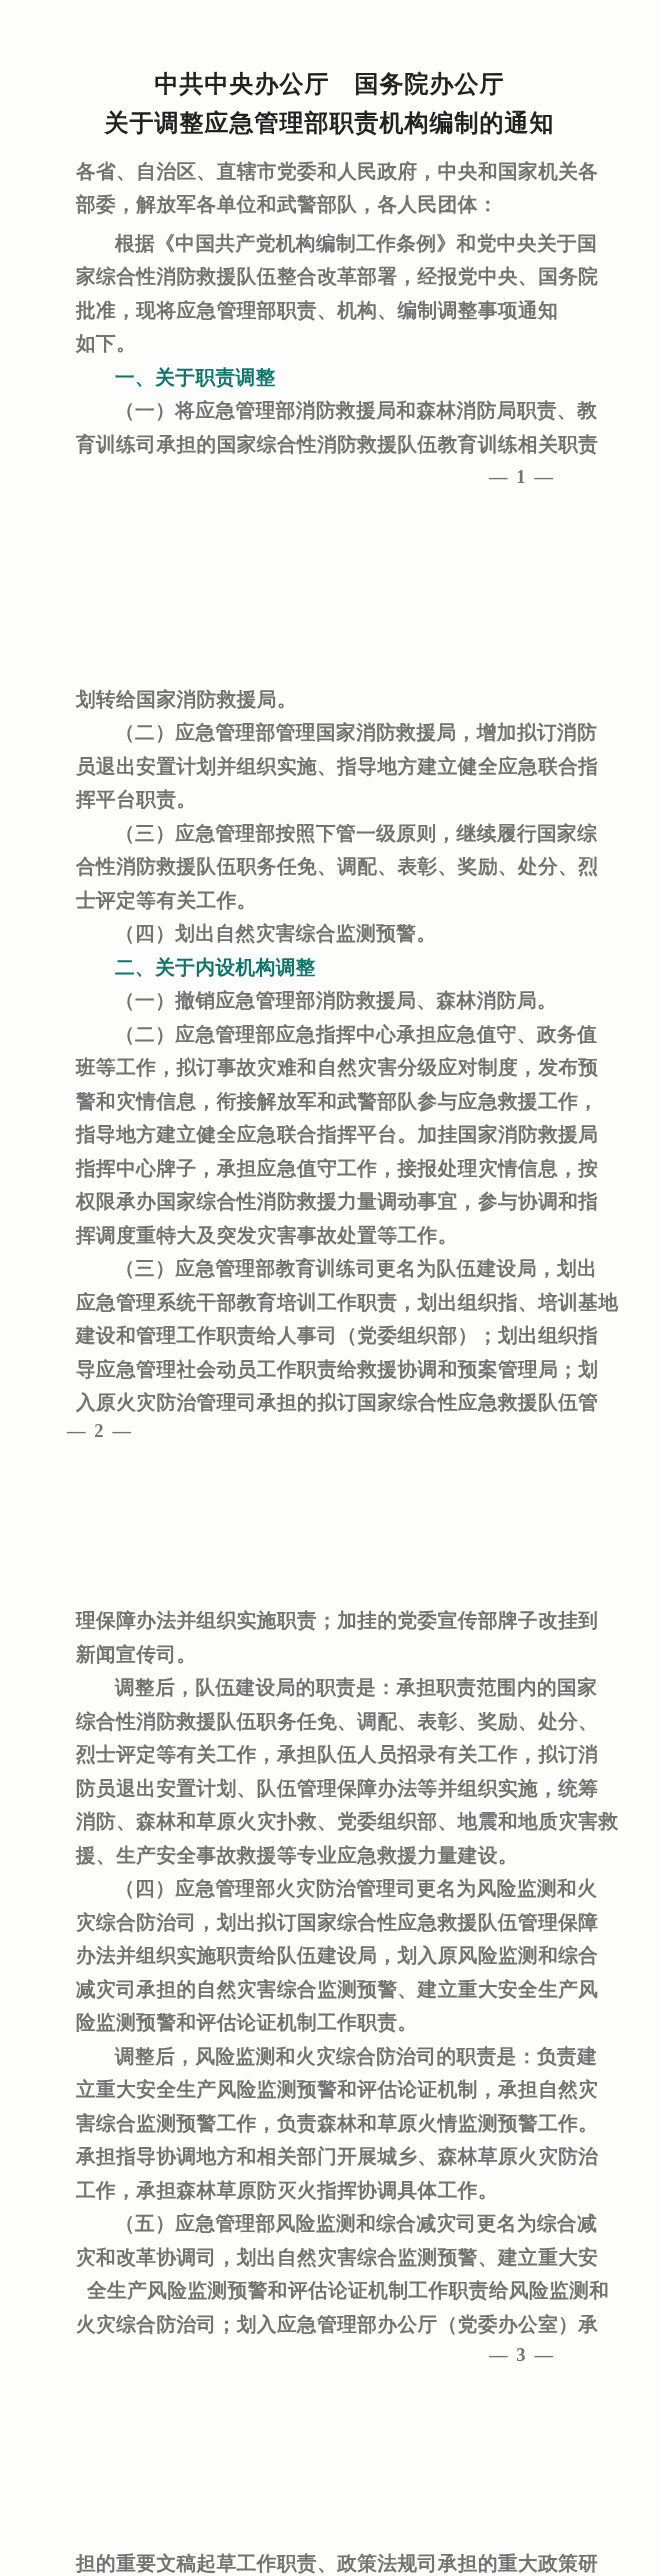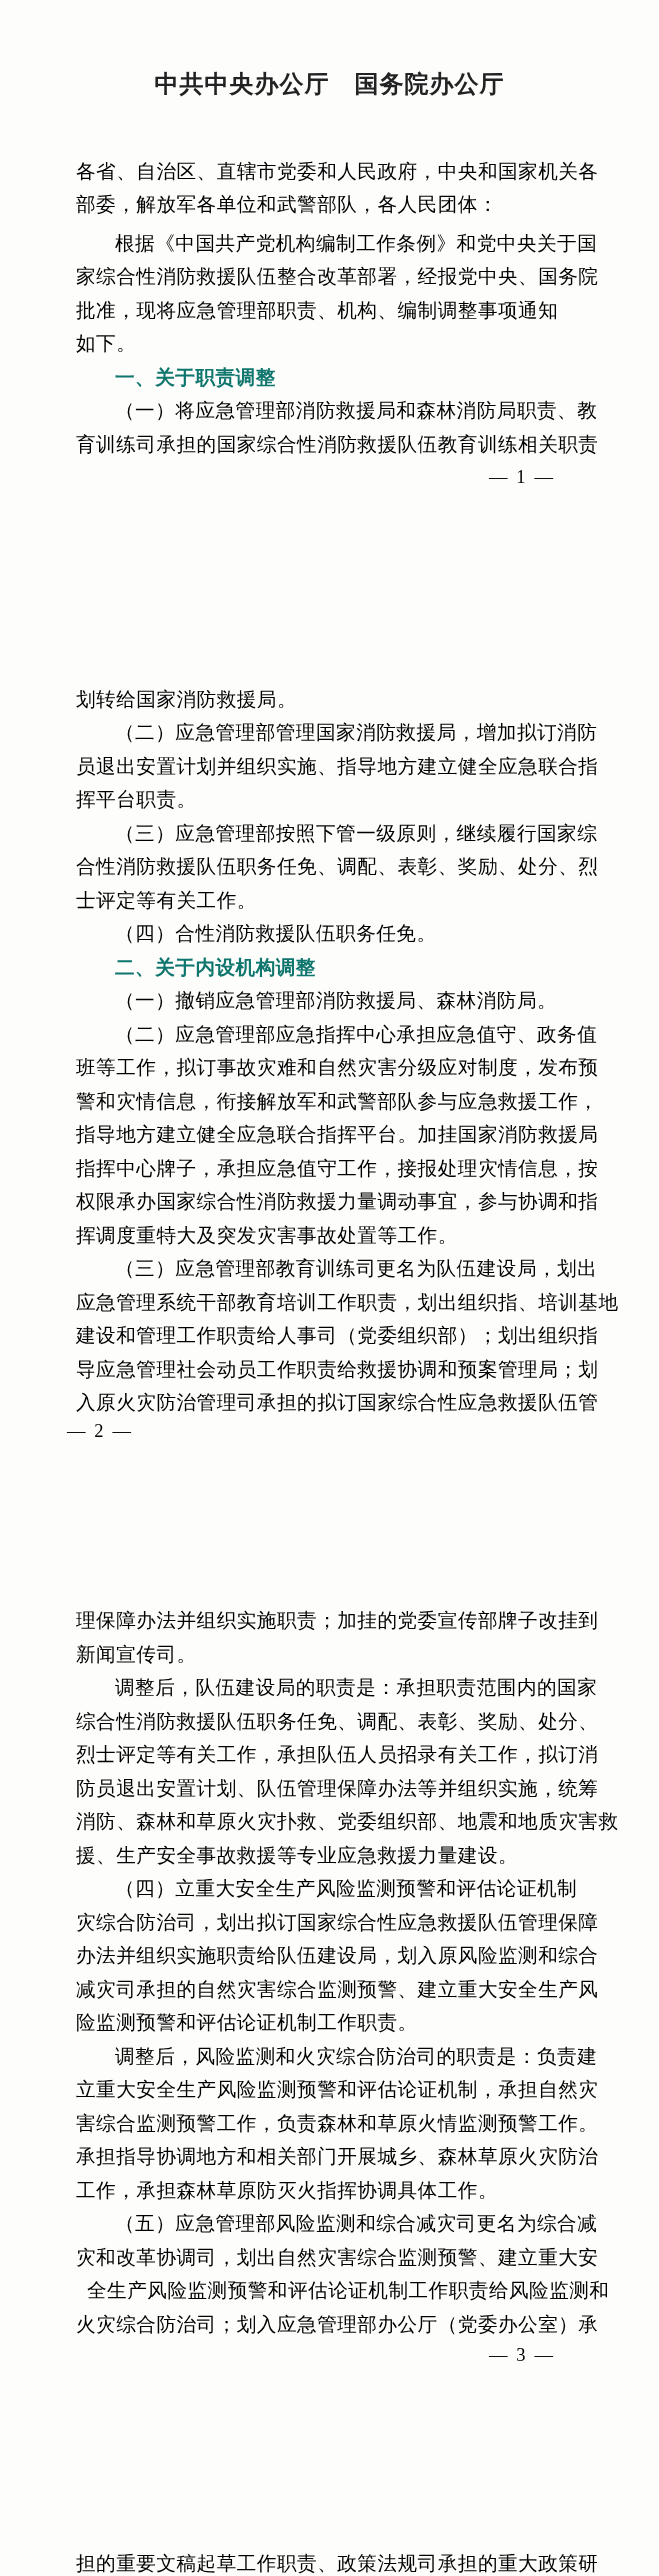--- a/index.html
+++ b/index.html
@@ -14,49 +14,50 @@
   }
   #doc{position:absolute;left:0;top:0;width:659px;height:3869px;}
   .title{
     position:absolute;left:0;right:0;text-align:center;
     font-weight:700;font-size:24px;letter-spacing:1px;
     white-space:nowrap;color:#222;
   }
   .line{
     position:absolute;
     font-size:19.6px;line-height:25px;
-    white-space:nowrap;letter-spacing:0.5px;color:#000000;
+    white-space:nowrap;letter-spacing:0.5px;color:#737373;font-weight:bold;
   }
   .line.bold{font-weight:700;color:#0f766e;}
   .line.pagenum{font-size:18.5px;letter-spacing:2.1px;}
 </style>
 </head>
 <body>
 
 <div id="doc">
   <div class="title" style="top:68px;">中共中央办公厅　国务院办公厅</div>
+  <div class="title" style="top:107px;">关于调整应急管理部职责机构编制的通知</div>
   <div id="body-lines">
       <div class="line" style="left: 76px; top: 159px;">各省、自治区、直辖市党委和人民政府，中央和国家机关各</div>
       <div class="line" style="left: 76px; top: 192px;">部委，解放军各单位和武警部队，各人民团体：</div>
       <div class="line" style="left: 115px; top: 231px;">根据《中国共产党机构编制工作条例》和党中央关于国</div>
       <div class="line" style="left: 76px; top: 264px;">家综合性消防救援队伍整合改革部署，经报党中央、国务院</div>
       <div class="line" style="left: 76px; top: 298px;">批准，现将应急管理部职责、机构、编制调整事项通知</div>
       <div class="line" style="left: 76px; top: 331px;">如下。</div>
       <div class="line bold" style="left: 115px; top: 365px;">一、关于职责调整</div>
       <div class="line" style="left: 115px; top: 398px;">（一）将应急管理部消防救援局和森林消防局职责、教</div>
       <div class="line" style="left: 76px; top: 432px;">育训练司承担的国家综合性消防救援队伍教育训练相关职责</div>
       <div class="line pagenum" style="left: 489px; top: 465px;">— 1 —</div>
       <div class="line" style="left: 76px; top: 687px;">划转给国家消防救援局。</div>
       <div class="line" style="left: 115px; top: 720px;">（二）应急管理部管理国家消防救援局，增加拟订消防</div>
       <div class="line" style="left: 76px; top: 754px;">员退出安置计划并组织实施、指导地方建立健全应急联合指</div>
       <div class="line" style="left: 76px; top: 787px;">挥平台职责。</div>
       <div class="line" style="left: 115px; top: 821px;">（三）应急管理部按照下管一级原则，继续履行国家综</div>
       <div class="line" style="left: 76px; top: 854px;">合性消防救援队伍职务任免、调配、表彰、奖励、处分、烈</div>
       <div class="line" style="left: 76px; top: 888px;">士评定等有关工作。</div>
-      <div class="line" style="left: 115px; top: 921px;">（四）合性消防救援队伍职务任免。</div>
+      <div class="line" style="left: 115px; top: 921px;">（四）划出自然灾害综合监测预警。</div>
       <div class="line bold" style="left: 115px; top: 955px;">二、关于内设机构调整</div>
       <div class="line" style="left: 115px; top: 988px;">（一）撤销应急管理部消防救援局、森林消防局。</div>
       <div class="line" style="left: 115px; top: 1022px;">（二）应急管理部应急指挥中心承担应急值守、政务值</div>
       <div class="line" style="left: 76px; top: 1055px;">班等工作，拟订事故灾难和自然灾害分级应对制度，发布预</div>
       <div class="line" style="left: 76px; top: 1089px;">警和灾情信息，衔接解放军和武警部队参与应急救援工作，</div>
       <div class="line" style="left: 76px; top: 1122px;">指导地方建立健全应急联合指挥平台。加挂国家消防救援局</div>
       <div class="line" style="left: 76px; top: 1156px;">指挥中心牌子，承担应急值守工作，接报处理灾情信息，按</div>
       <div class="line" style="left: 76px; top: 1189px;">权限承办国家综合性消防救援力量调动事宜，参与协调和指</div>
       <div class="line" style="left: 76px; top: 1223px;">挥调度重特大及突发灾害事故处置等工作。</div>
       <div class="line" style="left: 115px; top: 1256px;">（三）应急管理部教育训练司更名为队伍建设局，划出</div>
@@ -66,21 +67,21 @@
       <div class="line" style="left: 76px; top: 1390px;">入原火灾防治管理司承担的拟订国家综合性应急救援队伍管</div>
       <div class="line pagenum" style="left: 67px; top: 1419px;">— 2 —</div>
       <div class="line" style="left: 76px; top: 1608px;">理保障办法并组织实施职责；加挂的党委宣传部牌子改挂到</div>
       <div class="line" style="left: 76px; top: 1642px;">新闻宣传司。</div>
       <div class="line" style="left: 115px; top: 1675px;">调整后，队伍建设局的职责是：承担职责范围内的国家</div>
       <div class="line" style="left: 76px; top: 1709px;">综合性消防救援队伍职务任免、调配、表彰、奖励、处分、</div>
       <div class="line" style="left: 76px; top: 1742px;">烈士评定等有关工作，承担队伍人员招录有关工作，拟订消</div>
       <div class="line" style="left: 76px; top: 1776px;">防员退出安置计划、队伍管理保障办法等并组织实施，统筹</div>
       <div class="line" style="left: 76px; top: 1809px;">消防、森林和草原火灾扑救、党委组织部、地震和地质灾害救</div>
       <div class="line" style="left: 76px; top: 1843px;">援、生产安全事故救援等专业应急救援力量建设。</div>
-      <div class="line" style="left: 115px; top: 1876px;">（四）立重大安全生产风险监测预警和评估论证机制</div>
+      <div class="line" style="left: 115px; top: 1876px;">（四）应急管理部火灾防治管理司更名为风险监测和火</div>
       <div class="line" style="left: 76px; top: 1910px;">灾综合防治司，划出拟订国家综合性应急救援队伍管理保障</div>
       <div class="line" style="left: 76px; top: 1943px;">办法并组织实施职责给队伍建设局，划入原风险监测和综合</div>
       <div class="line" style="left: 76px; top: 1977px;">减灾司承担的自然灾害综合监测预警、建立重大安全生产风</div>
       <div class="line" style="left: 76px; top: 2010px;">险监测预警和评估论证机制工作职责。</div>
       <div class="line" style="left: 115px; top: 2044px;">调整后，风险监测和火灾综合防治司的职责是：负责建</div>
       <div class="line" style="left: 76px; top: 2077px;">立重大安全生产风险监测预警和评估论证机制，承担自然灾</div>
       <div class="line" style="left: 76px; top: 2111px;">害综合监测预警工作，负责森林和草原火情监测预警工作。</div>
       <div class="line" style="left: 76px; top: 2144px;">承担指导协调地方和相关部门开展城乡、森林草原火灾防治</div>
       <div class="line" style="left: 76px; top: 2178px;">工作，承担森林草原防灭火指挥协调具体工作。</div>
       <div class="line" style="left: 115px; top: 2211px;">（五）应急管理部风险监测和综合减灾司更名为综合减</div>

